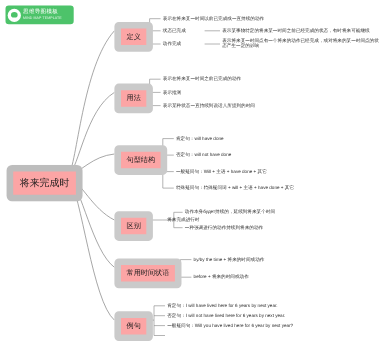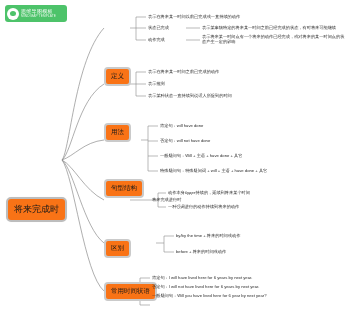--- a/index.html
+++ b/index.html
@@ -35,27 +35,26 @@
     width:6px;height:5px;background:#4dc36a;
     border-radius:60% 60% 50% 50%;
   }
   .logo-txt{display:flex;flex-direction:column;justify-content:center;line-height:1;}
   .logo-l1{font-size:5px;color:#ffffff;letter-spacing:.3px;white-space:nowrap;}
   .logo-l2{font-size:3.2px;color:#e6f7ea;letter-spacing:.1px;white-space:nowrap;margin-top:1px;}
 
   .node{
     position:absolute;
     box-sizing:border-box;
-    background:#f97316;
-    border:2px solid #84cc16;
+    background:#fca5a5;
+    border:6px solid #84cc16;
     border-radius:4px;
     color:#1a1a1a;
     display:flex;align-items:center;justify-content:center;
     white-space:nowrap;
-    margin-top:47px;
   }
   .root{
     font-size:9px;
     padding:4px 6px;
     border-radius:5px;
     border-color:#bdbdbd;
     box-shadow:0 0 0 .5px rgba(0,0,0,.02);
   }
   .branch{
     font-size:6.5px;

